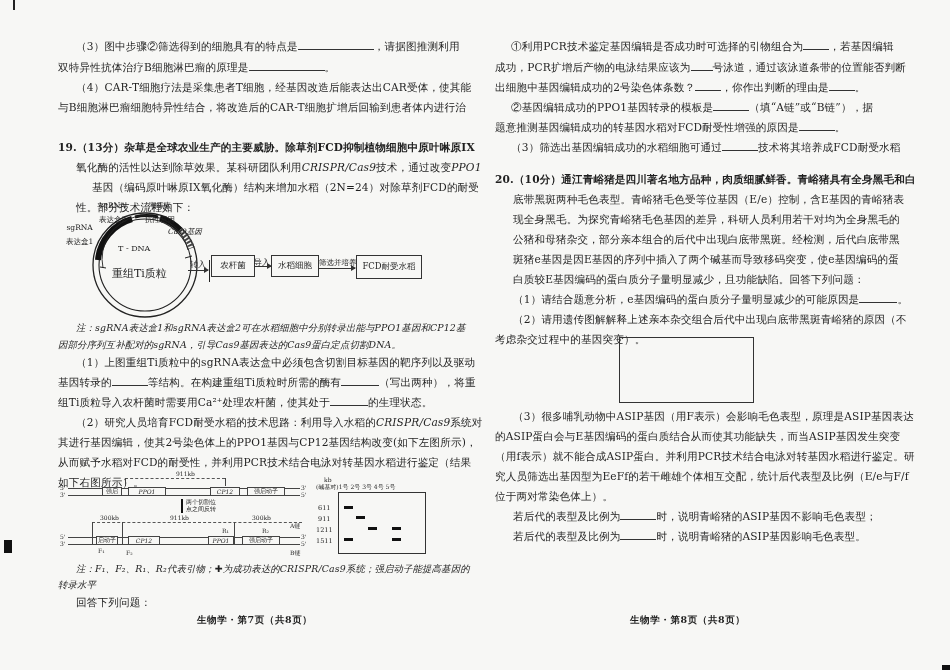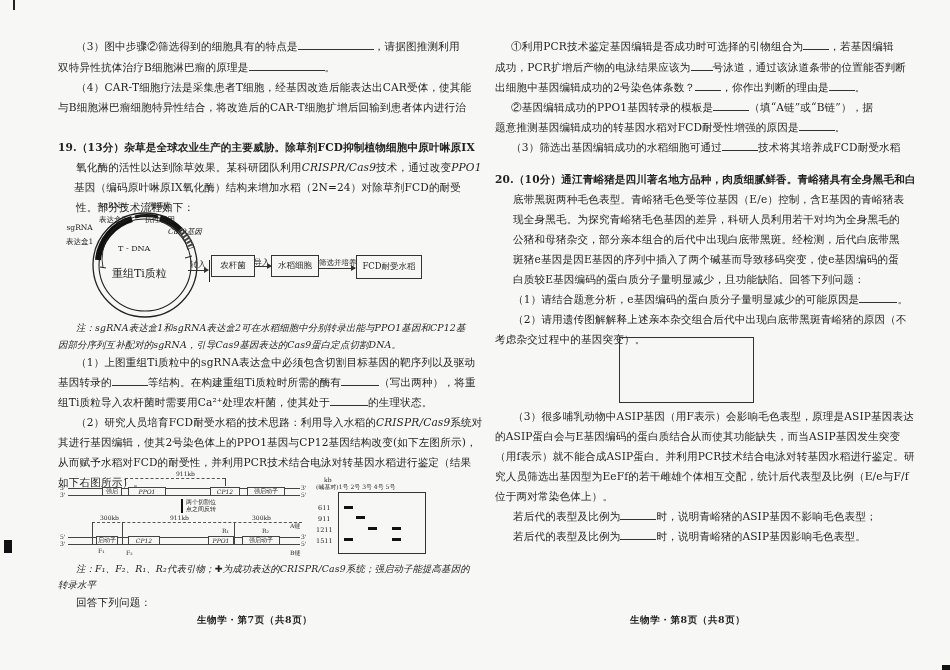--- a/index.html
+++ b/index.html
@@ -45,21 +45,21 @@
     <span>双特异性抗体治疗B细胞淋巴瘤的原理是</span><span class="blank" style="width:76px"></span><span>。</span>
   </div>
 
   <div class="p" style="left:76px;top:78px;">（4）CAR-T细胞疗法是采集患者T细胞，经基因改造后能表达出CAR受体，使其能</div>
   <div class="p" style="left:58px;top:98px;">与B细胞淋巴瘤细胞特异性结合，将改造后的CAR-T细胞扩增后回输到患者体内进行治</div>
 
   <div class="p" style="left:58px;top:138px;font-weight:bold;">19.（13分）杂草是全球农业生产的主要威胁。除草剂FCD抑制植物细胞中原叶啉原IX</div>
   <div class="p" style="left:76px;top:158px;">
     <span>氧化酶的活性以达到除草效果。某科研团队利用</span><i>CRISPR/Cas9</i><span>技术，通过改变</span><i>PPO1</i>
   </div>
-  <div class="p" style="left:74px;top:178px;">基因（编码原叶啉原IX氧化酶）结构来增加水稻（2N=24）对除草剂FCD的耐受</div>
+  <div class="p" style="left:92px;top:178px;">基因（编码原叶啉原IX氧化酶）结构来增加水稻（2N=24）对除草剂FCD的耐受</div>
   <div class="p" style="left:76px;top:198px;">性。部分技术流程如下：</div>
 
   <div>
     <svg style="position:absolute;left:80px;top:210px;" width="130" height="110">
       <circle cx="65" cy="55" r="52" fill="none" stroke="#222" stroke-width="1.3"></circle>
       <circle cx="65" cy="55" r="46" fill="none" stroke="#222" stroke-width="1.1"></circle>
       <path d="M 18 50 A 47 47 0 0 1 52 9" fill="none" stroke="#111" stroke-width="6"></path>
       <path d="M 55 7 A 48 48 0 0 1 78 7" fill="none" stroke="#111" stroke-width="3"></path>
       <path d="M 80 8 A 48 48 0 0 1 100 20" fill="none" stroke="#111" stroke-width="6"></path>
       <path d="M 100 20 A 48 48 0 0 1 112 38" fill="none" stroke="#444" stroke-width="6" stroke-dasharray="2,1.5"></path>

